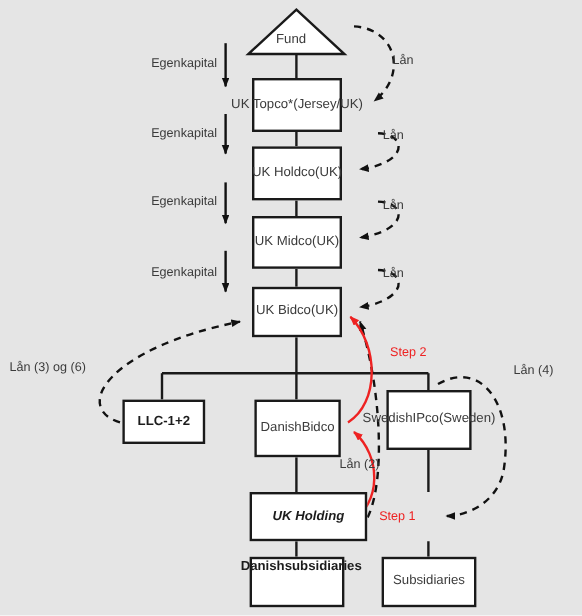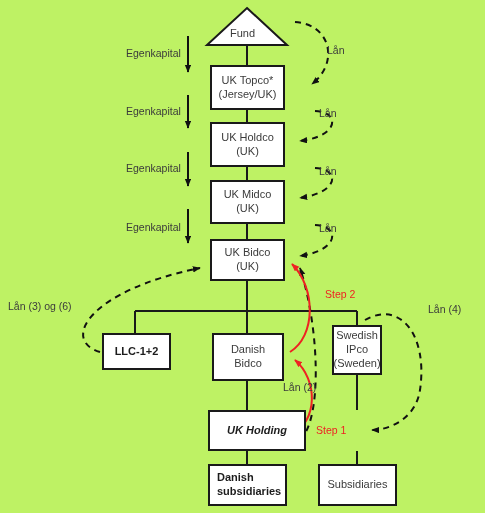--- a/index.html
+++ b/index.html
@@ -1,20 +1,20 @@
 <!DOCTYPE html>
 <html><head>
 <meta charset="utf-8">
 <style>
   html,body{margin:0;padding:0;background:#ffffff;}
   body{font-family:"Liberation Sans","DejaVu Sans",sans-serif;}
-  #stage{position:relative;width:485px;height:513px;background:#bef264;overflow:hidden;}
+  #stage{position:relative;width:485px;height:513px;background:#e5e5e5;overflow:hidden;}
   #svglayer{position:absolute;left:0;top:0;width:485px;height:513px;}
   .node{position:absolute;box-sizing:border-box;border:2px solid #1a1a1a;background:#ffffff;
-        display:flex;flex-direction:column;align-items:center;justify-content:center;
+        display:flex;flex-direction:row;align-items:center;justify-content:center;
         font-size:11px;color:#3b3b3b;line-height:1.25;text-align:center;}
   .node .ln{display:block;white-space:nowrap;}
   .node.bold{font-weight:bold;color:#1c1c1c;}
   .node.leftal{align-items:flex-start;text-align:left;padding-left:7px;}
   .lbl{position:absolute;font-size:10.5px;color:#3b3b3b;white-space:nowrap;}
   .lbl.red{color:#ee2222;}
   .fund-txt{position:absolute;font-size:11px;color:#3b3b3b;white-space:nowrap;}
 </style>
 </head>
 <body>
@@ -118,21 +118,21 @@
 
   <div class="node bold" style="left:102px;top:333px;width:69px;height:37px;">
     <span class="ln">LLC-1+2</span>
   </div>
 
   <div class="node" style="left:212px;top:333px;width:72px;height:48px;">
     <span class="ln">Danish</span>
     <span class="ln">Bidco</span>
   </div>
 
-  <div class="node" style="left:332px;top:325px;width:50px;height:50px;">
+  <div class="node" style="left:322px;top:325px;width:71px;height:50px;">
     <span class="ln">Swedish</span>
     <span class="ln">IPco</span>
     <span class="ln">(Sweden)</span>
   </div>
 
   <div class="node bold" style="left:208px;top:410px;width:98px;height:41px;font-style:italic;">
     <span class="ln">UK Holding</span>
   </div>
 
 

